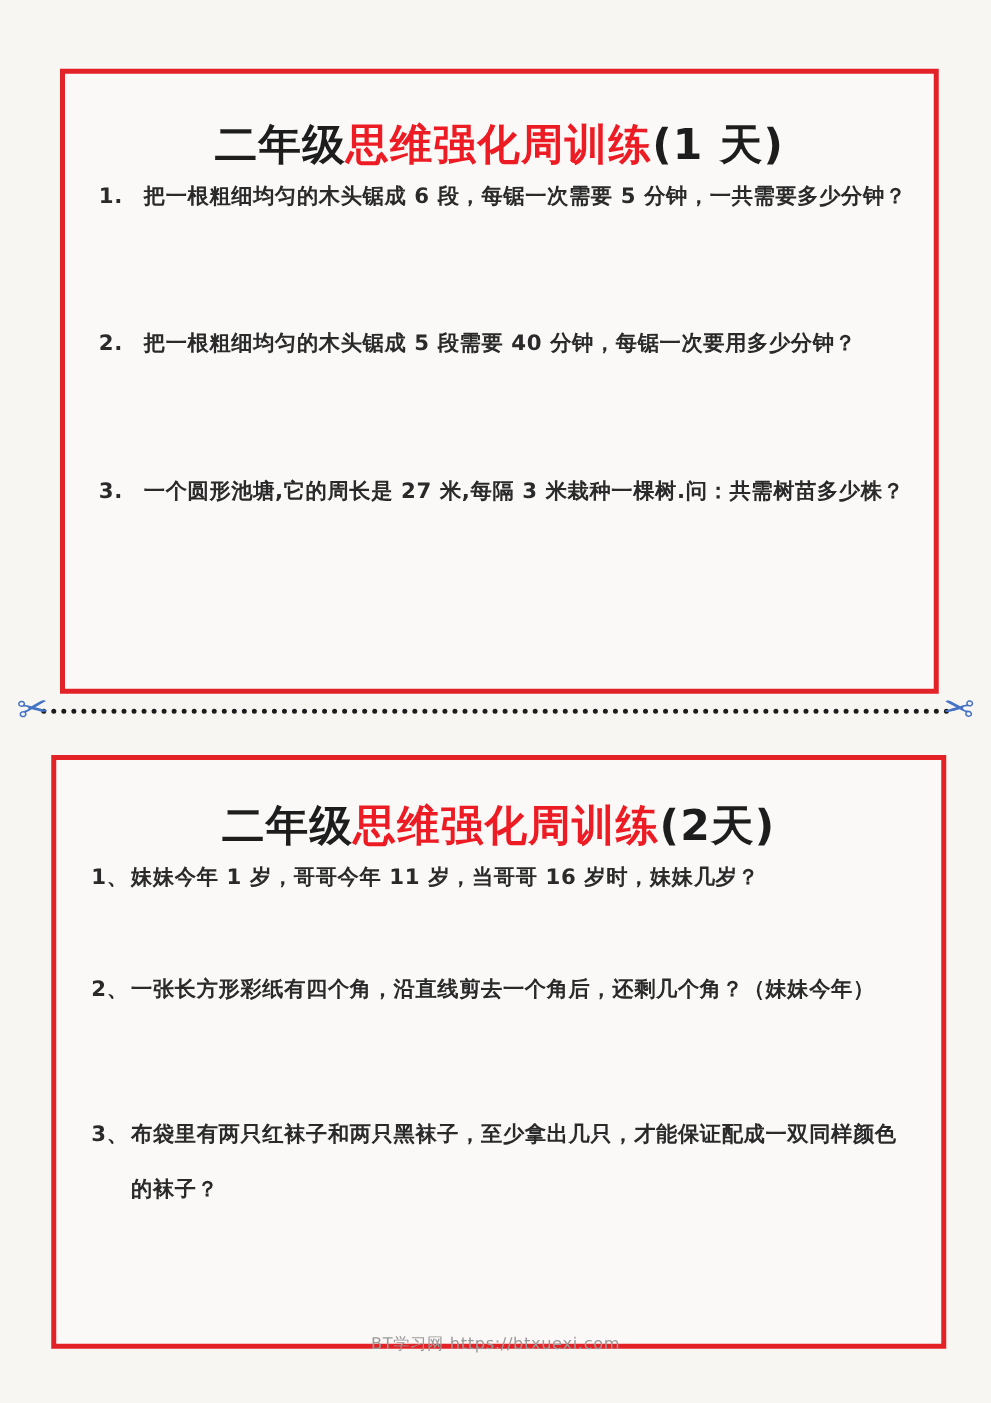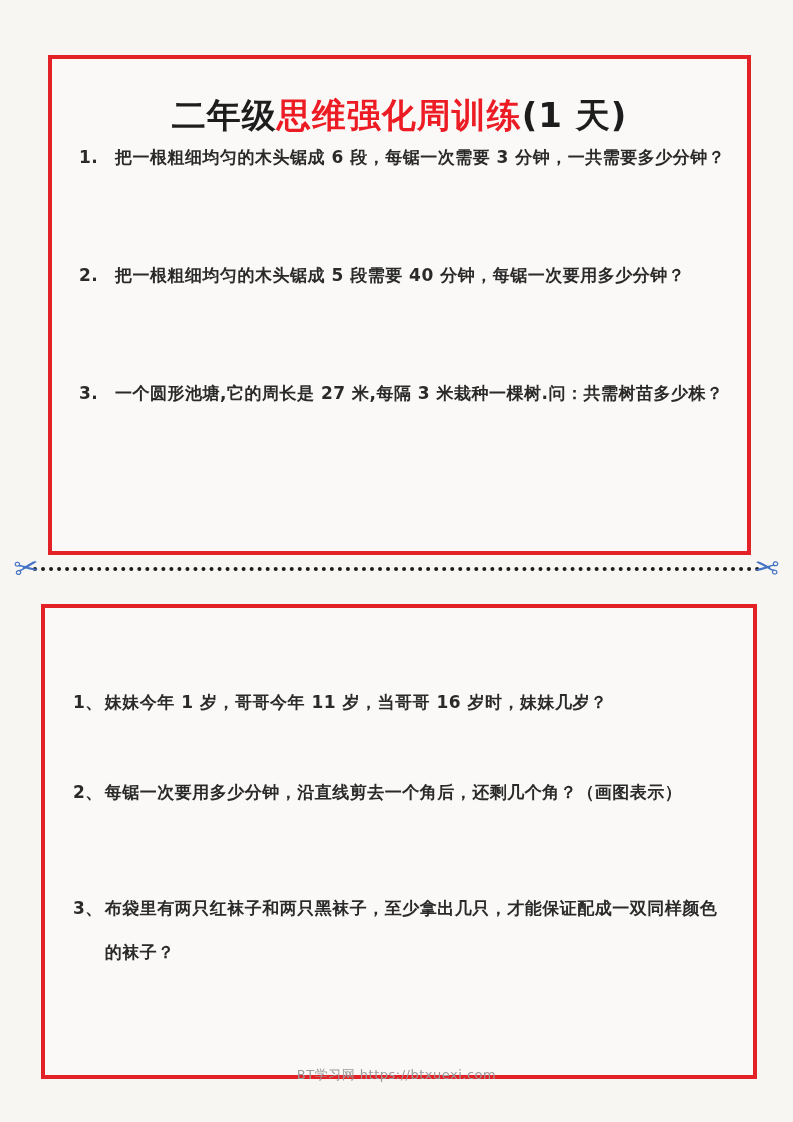--- a/index.html
+++ b/index.html
@@ -120,47 +120,50 @@
 </head>
 <body>
 
 <div class="worksheet-box" id="box1">
   <div class="sheet-title">
     <span>二年级</span><span class="title-red">思维强化周训练</span><span>(1 天)</span>
   </div>
 
   <div class="question q1">
     <span class="q-num">1.</span>
-    <span class="q-text">把一根粗细均匀的木头锯成 6 段，每锯一次需要 3 分钟，一共需要多少分钟？</span>
+    <span class="q-text">把一根粗细均匀的木头锯成 6 段，每锯一次需要 5 分钟，一共需要多少分钟？</span>
   </div>
   <div class="question q2">
     <span class="q-num">2.</span>
     <span class="q-text">把一根粗细均匀的木头锯成 5 段需要 40 分钟，每锯一次要用多少分钟？</span>
   </div>
   <div class="question q3">
     <span class="q-num">3.</span>
     <span class="q-text">一个圆形池塘,它的周长是 27 米,每隔 3 米栽种一棵树.问：共需树苗多少株？</span>
   </div>
 </div>
 
 <div class="cut-line">
   <span class="scissors left">✂</span>
   <span class="dots"></span>
   <span class="scissors right">✂</span>
 </div>
 
 <div class="worksheet-box" id="box2">
+  <div class="sheet-title">
+    <span>二年级</span><span class="title-red">思维强化周训练</span><span>(2天)</span>
+  </div>
 
   <div class="question q1">
     <span class="q-num">1、</span>
     <span class="q-text">妹妹今年 1 岁，哥哥今年 11 岁，当哥哥 16 岁时，妹妹几岁？</span>
   </div>
   <div class="question q2">
     <span class="q-num">2、</span>
-    <span class="q-text">每锯一次要用多少分钟，沿直线剪去一个角后，还剩几个角？（画图表示）</span>
+    <span class="q-text">一张长方形彩纸有四个角，沿直线剪去一个角后，还剩几个角？（妹妹今年）</span>
   </div>
   <div class="question q3">
     <span class="q-num">3、</span>
     <span class="q-text">布袋里有两只红袜子和两只黑袜子，至少拿出几只，才能保证配成一双同样颜色的袜子？</span>
   </div>
 </div>
 
 <div class="footer-watermark">BT学习网 https://btxuexi.com</div>
 
 </body></html>

